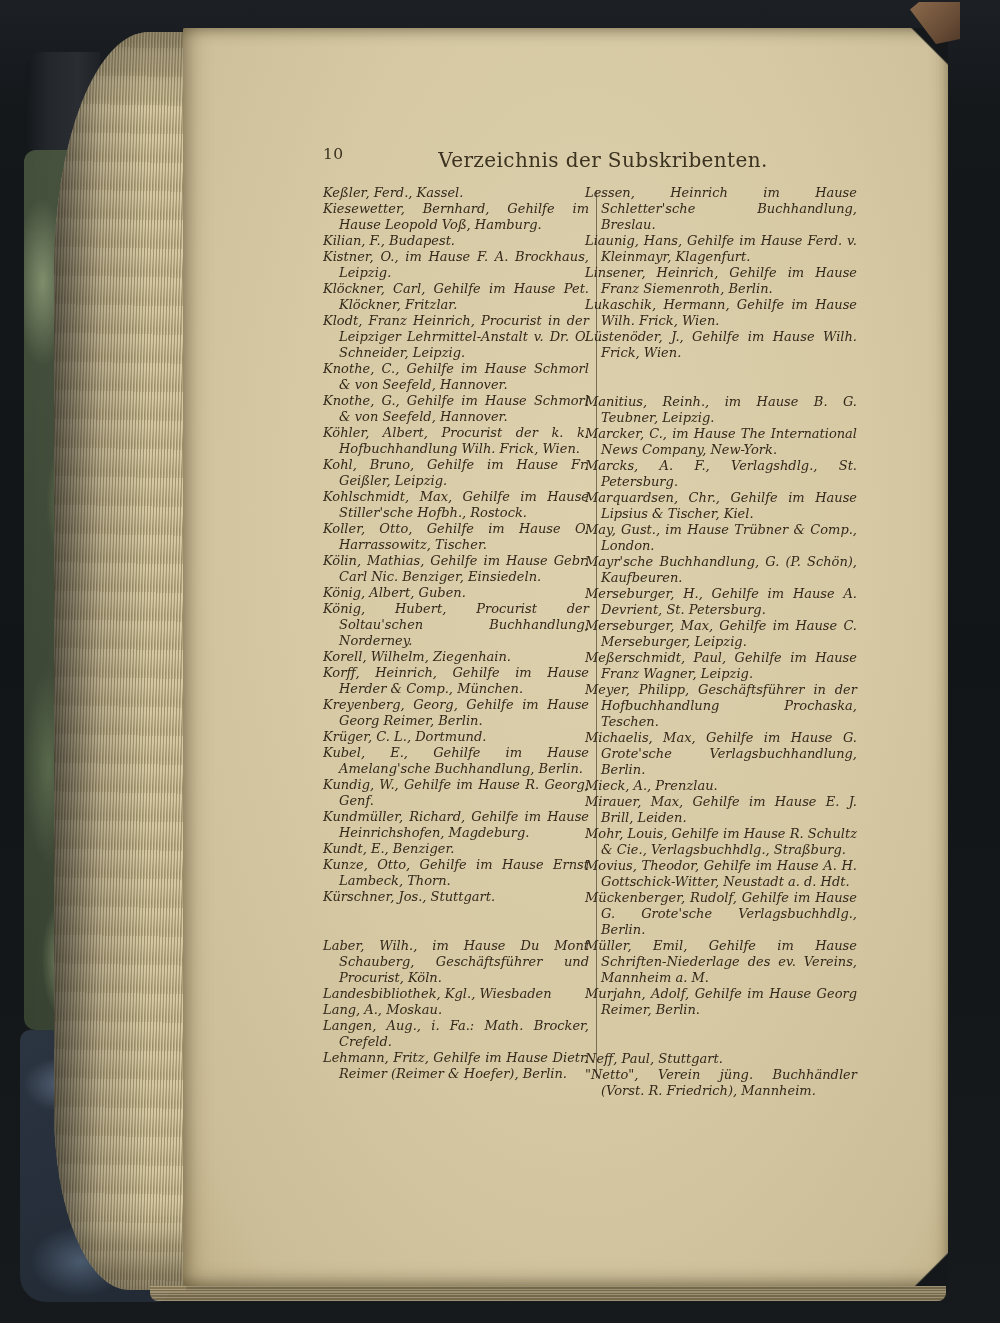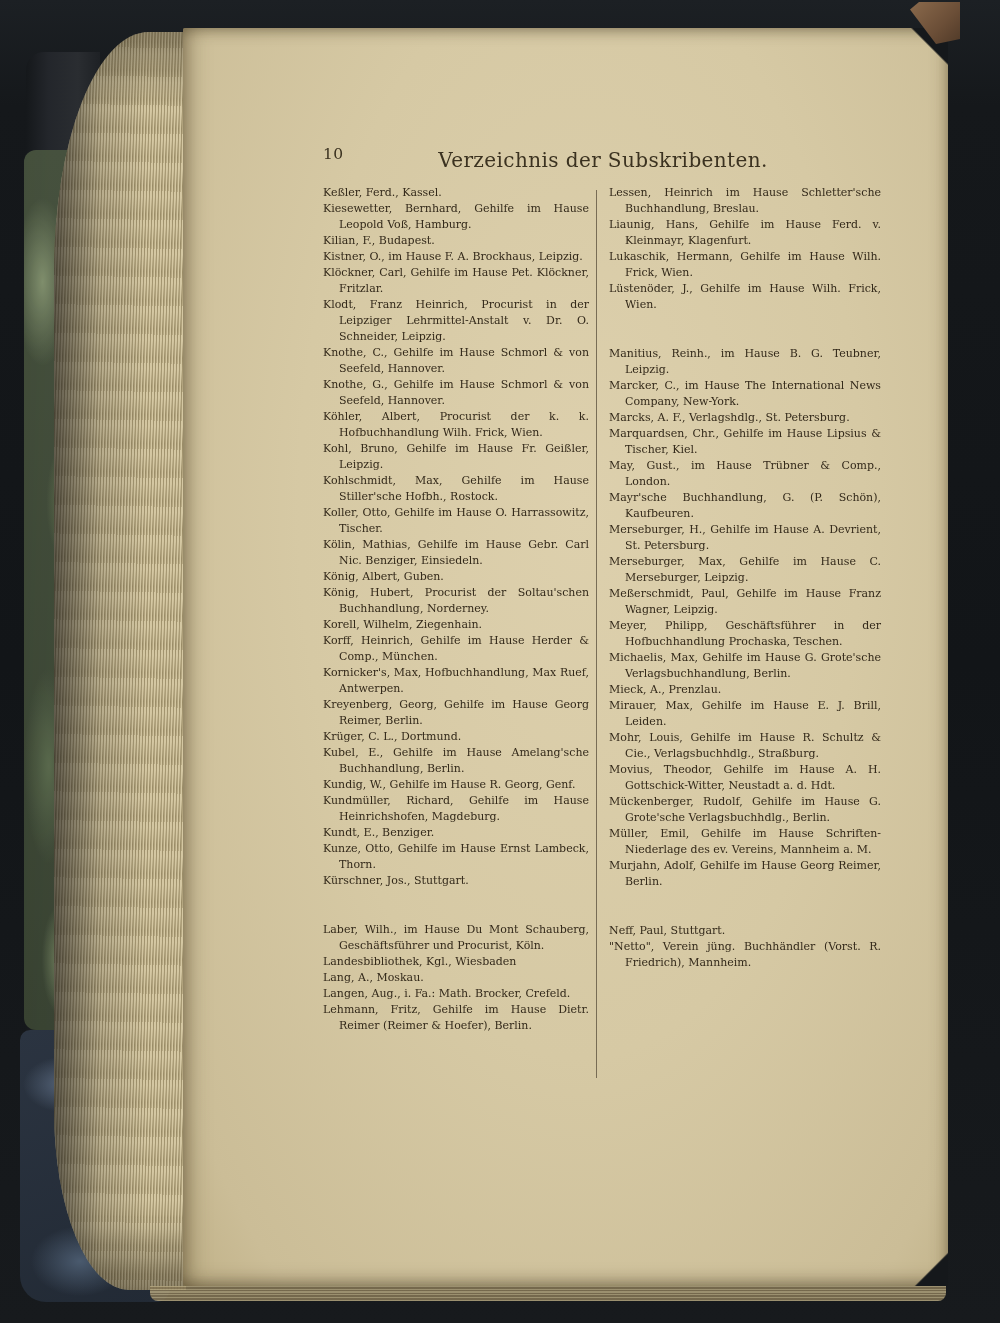--- a/index.html
+++ b/index.html
@@ -105,26 +105,27 @@
     font-size: 20px; color: #3b3220;
     letter-spacing: 0.4px;
   }
   
   .divider {
     position: absolute; left: 413px; top: 162px; width: 1px; height: 888px;
     background: #574c39; opacity: 0.75;
   }
   .col {
     position: absolute; top: 157px;
-    font-size: 11px; line-height: 16px;
+    font-size: 13px; line-height: 16px;
     color: #33291a;
     text-align: justify;
+    font-style: italic;
   }
   .col-left  { left: 140px; width: 266px; }
-  .col-right { left: 426px; width: 272px; }
+  .col-right { left: 402px; width: 272px; }
   .entry {
     margin: 0;
     padding-left: 16px; text-indent: -16px;
   }
   .entry-block + .entry-block { margin-top: 33px; }
 </style>
 </head>
 <body>
 
 <div class="scene">
@@ -150,21 +151,20 @@
           <p class="entry">Knothe, G., Gehilfe im Hause Schmorl &amp; von Seefeld, Hannover.</p>
           <p class="entry">Köhler, Albert, Procurist der k. k. Hofbuchhandlung Wilh. Frick, Wien.</p>
           <p class="entry">Kohl, Bruno, Gehilfe im Hause Fr. Geißler, Leipzig.</p>
           <p class="entry">Kohlschmidt, Max, Gehilfe im Hause Stiller'sche Hofbh., Rostock.</p>
           <p class="entry">Koller, Otto, Gehilfe im Hause O. Harrassowitz, Tischer.</p>
           <p class="entry">Kölin, Mathias, Gehilfe im Hause Gebr. Carl Nic. Benziger, Einsiedeln.</p>
           <p class="entry">König, Albert, Guben.</p>
           <p class="entry">König, Hubert, Procurist der Soltau'schen Buchhandlung, Norderney.</p>
           <p class="entry">Korell, Wilhelm, Ziegenhain.</p>
           <p class="entry">Korff, Heinrich, Gehilfe im Hause Herder &amp; Comp., München.</p>
-          <p class="entry">Kornicker's, Max, Hofbuchhandlung, Max Ruef, Antwerpen.</p>
           <p class="entry">Kreyenberg, Georg, Gehilfe im Hause Georg Reimer, Berlin.</p>
           <p class="entry">Krüger, C. L., Dortmund.</p>
           <p class="entry">Kubel, E., Gehilfe im Hause Amelang'sche Buchhandlung, Berlin.</p>
           <p class="entry">Kundig, W., Gehilfe im Hause R. Georg, Genf.</p>
           <p class="entry">Kundmüller, Richard, Gehilfe im Hause Heinrichshofen, Magdeburg.</p>
           <p class="entry">Kundt, E., Benziger.</p>
           <p class="entry">Kunze, Otto, Gehilfe im Hause Ernst Lambeck, Thorn.</p>
           <p class="entry">Kürschner, Jos., Stuttgart.</p>
         </div>
         <div class="entry-block">
@@ -172,20 +172,21 @@
           <p class="entry">Landesbibliothek, Kgl., Wiesbaden</p>
           <p class="entry">Lang, A., Moskau.</p>
           <p class="entry">Langen, Aug., i. Fa.: Math. Brocker, Crefeld.</p>
           <p class="entry">Lehmann, Fritz, Gehilfe im Hause Dietr. Reimer (Reimer &amp; Hoefer), Berlin.</p>
         </div>
       </div>
     <div class="col col-right">
         <div class="entry-block">
           <p class="entry">Lessen, Heinrich im Hause Schletter'sche Buchhandlung, Breslau.</p>
           <p class="entry">Liaunig, Hans, Gehilfe im Hause Ferd. v. Kleinmayr, Klagenfurt.</p>
+          <p class="entry">Linsener, Heinrich, Gehilfe im Hause Franz Siemenroth, Berlin.</p>
           <p class="entry">Lukaschik, Hermann, Gehilfe im Hause Wilh. Frick, Wien.</p>
           <p class="entry">Lüstenöder, J., Gehilfe im Hause Wilh. Frick, Wien.</p>
         </div>
         <div class="entry-block">
           <p class="entry">Manitius, Reinh., im Hause B. G. Teubner, Leipzig.</p>
           <p class="entry">Marcker, C., im Hause The International News Company, New-York.</p>
           <p class="entry">Marcks, A. F., Verlagshdlg., St. Petersburg.</p>
           <p class="entry">Marquardsen, Chr., Gehilfe im Hause Lipsius &amp; Tischer, Kiel.</p>
           <p class="entry">May, Gust., im Hause Trübner &amp; Comp., London.</p>
           <p class="entry">Mayr'sche Buchhandlung, G. (P. Schön), Kaufbeuren.</p>

